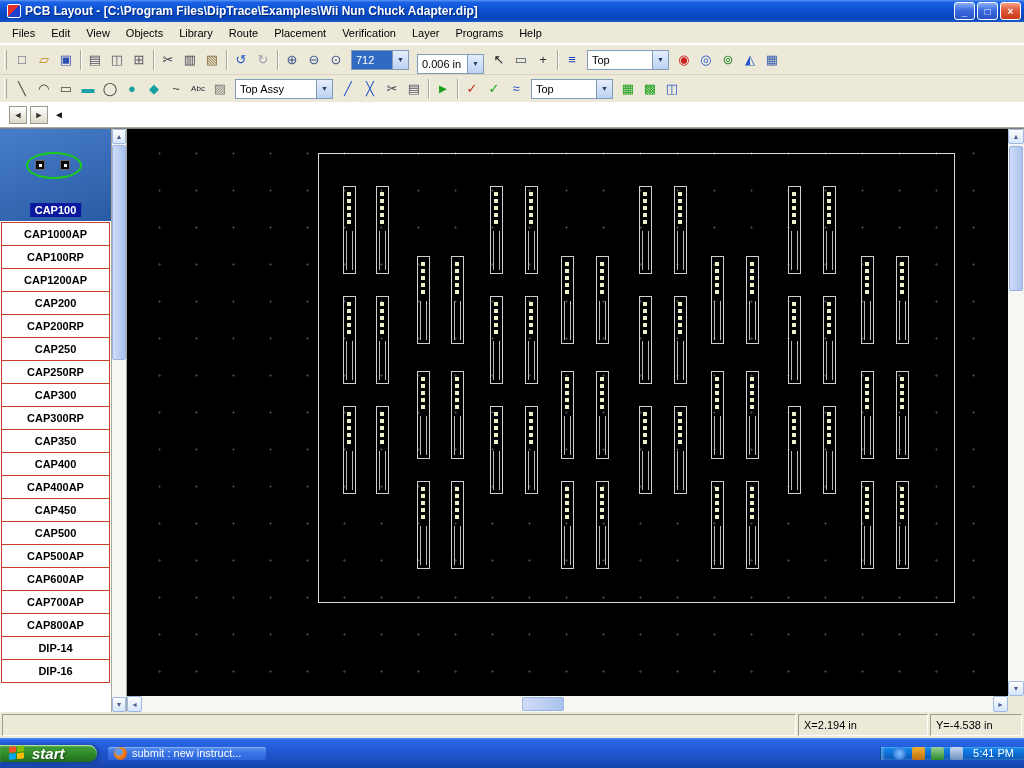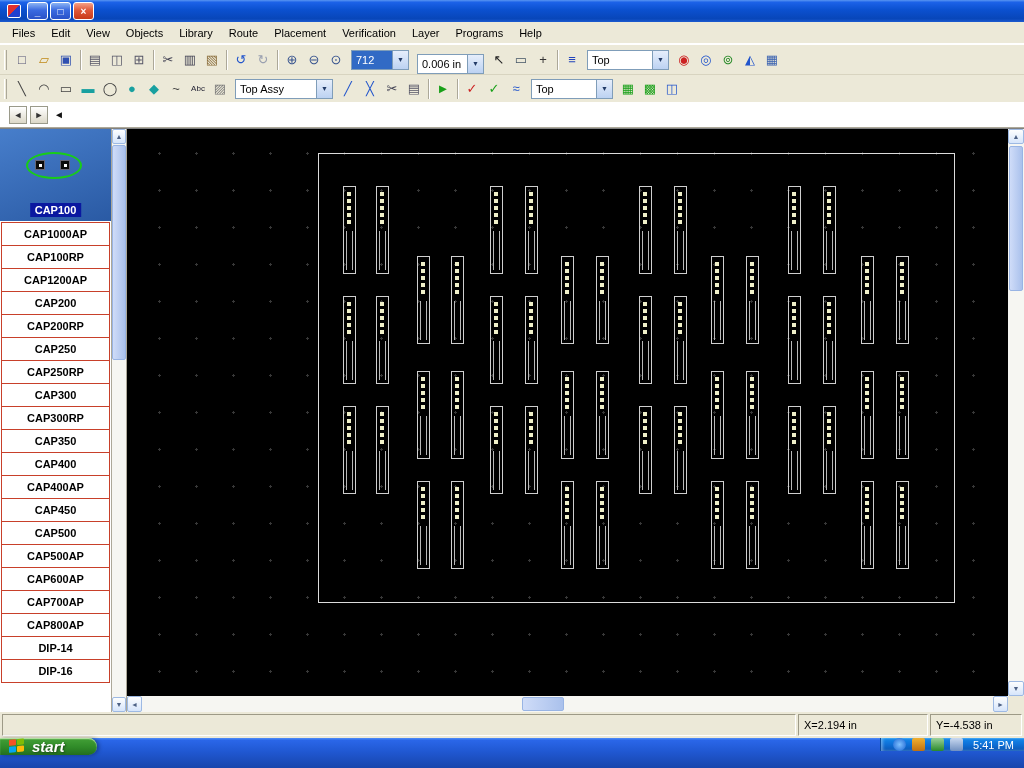--- a/index.html
+++ b/index.html
@@ -91,21 +91,21 @@
   .corner { height:16px; flex:0 0 16px; background:#ECE9D8; }
 
   
   .statusbar { height:26px; flex:0 0 26px; display:flex; align-items:stretch; gap:2px; padding:2px; background:#ECE9D8; }
   .status-panel { border:1px solid; border-color:#9d9a87 #ffffff #ffffff #9d9a87; padding:4px 5px 0 5px; white-space:nowrap; }
   .status-main { flex:1; }
   .status-x { width:130px; flex:0 0 130px; }
   .status-y { width:92px; flex:0 0 92px; }
 
   
-  .taskbar { height:30px; flex:0 0 30px; display:flex; align-items:flex-start;
+  .taskbar { height:30px; flex:0 0 30px; display:flex; align-items:center;
     background:linear-gradient(180deg,#4f8df8 0%,#2a66e8 8%,#2058d2 45%,#1845ac 100%);gap:8px; }
   .start-btn { width:97px; flex:0 0 97px; display:flex; align-items:center; gap:6px; padding-left:9px;
     background:linear-gradient(180deg,#7ec26e 0%,#3f9c34 12%,#2f8a28 55%,#236e1e 100%);
     border-radius:0 11px 11px 0; box-shadow:inset 0 1px 1px #b8e6a8, 2px 0 4px rgba(0,0,0,.35);
     color:#fff; font-weight:bold; font-style:italic; font-size:15px; text-shadow:1px 1px 2px #1c4c18; }
   .flag { width:17px; height:15px; display:grid; grid-template-columns:7px 7px; grid-template-rows:6px 6px;
     gap:1px; transform:skewY(-6deg); }
   .flag i { border-radius:1px; }
   .flag i:nth-child(1){background:#f35325;} .flag i:nth-child(2){background:#81bc06;}
   .flag i:nth-child(3){background:#05a6f0;} .flag i:nth-child(4){background:#ffba08;}
@@ -129,20 +129,21 @@
   .tray-icon.t4 { background:linear-gradient(#c8d8f0,#7090c0); border-radius:2px; }
   .clock { font-size:11px; padding-left:4px; }
 </style>
 </head>
 <body>
 
 <div class="app">
 
   <div class="titlebar">
     <span class="title-icon"></span>
+    <span class="title-text">PCB Layout - [C:\Program Files\DipTrace\Examples\Wii Nun Chuck Adapter.dip]</span>
     <span class="win-btn">_</span>
     <span class="win-btn">□</span>
     <span class="win-btn close">×</span>
   </div>
 
   <div class="menubar">
       <span class="menu-item">Files</span>
       <span class="menu-item">Edit</span>
       <span class="menu-item">View</span>
       <span class="menu-item">Objects</span>
@@ -848,20 +849,24 @@
   <div class="taskbar">
     <div class="start-btn">
       <span class="flag">
           <i></i>
           <i></i>
           <i></i>
           <i></i>
         </span>
       <span>start</span>
     </div>
+    <div class="task-btn">
+      <span class="ff-icon"></span>
+      <span class="task-label">submit : new instruct...</span>
+    </div>
     <div class="tray">
       <span class="tray-icon t1"></span>
       <span class="tray-icon t2"></span>
       <span class="tray-icon t3"></span>
       <span class="tray-icon t4"></span>
       <span class="clock">5:41 PM</span>
     </div>
   </div>
 
 </div>

